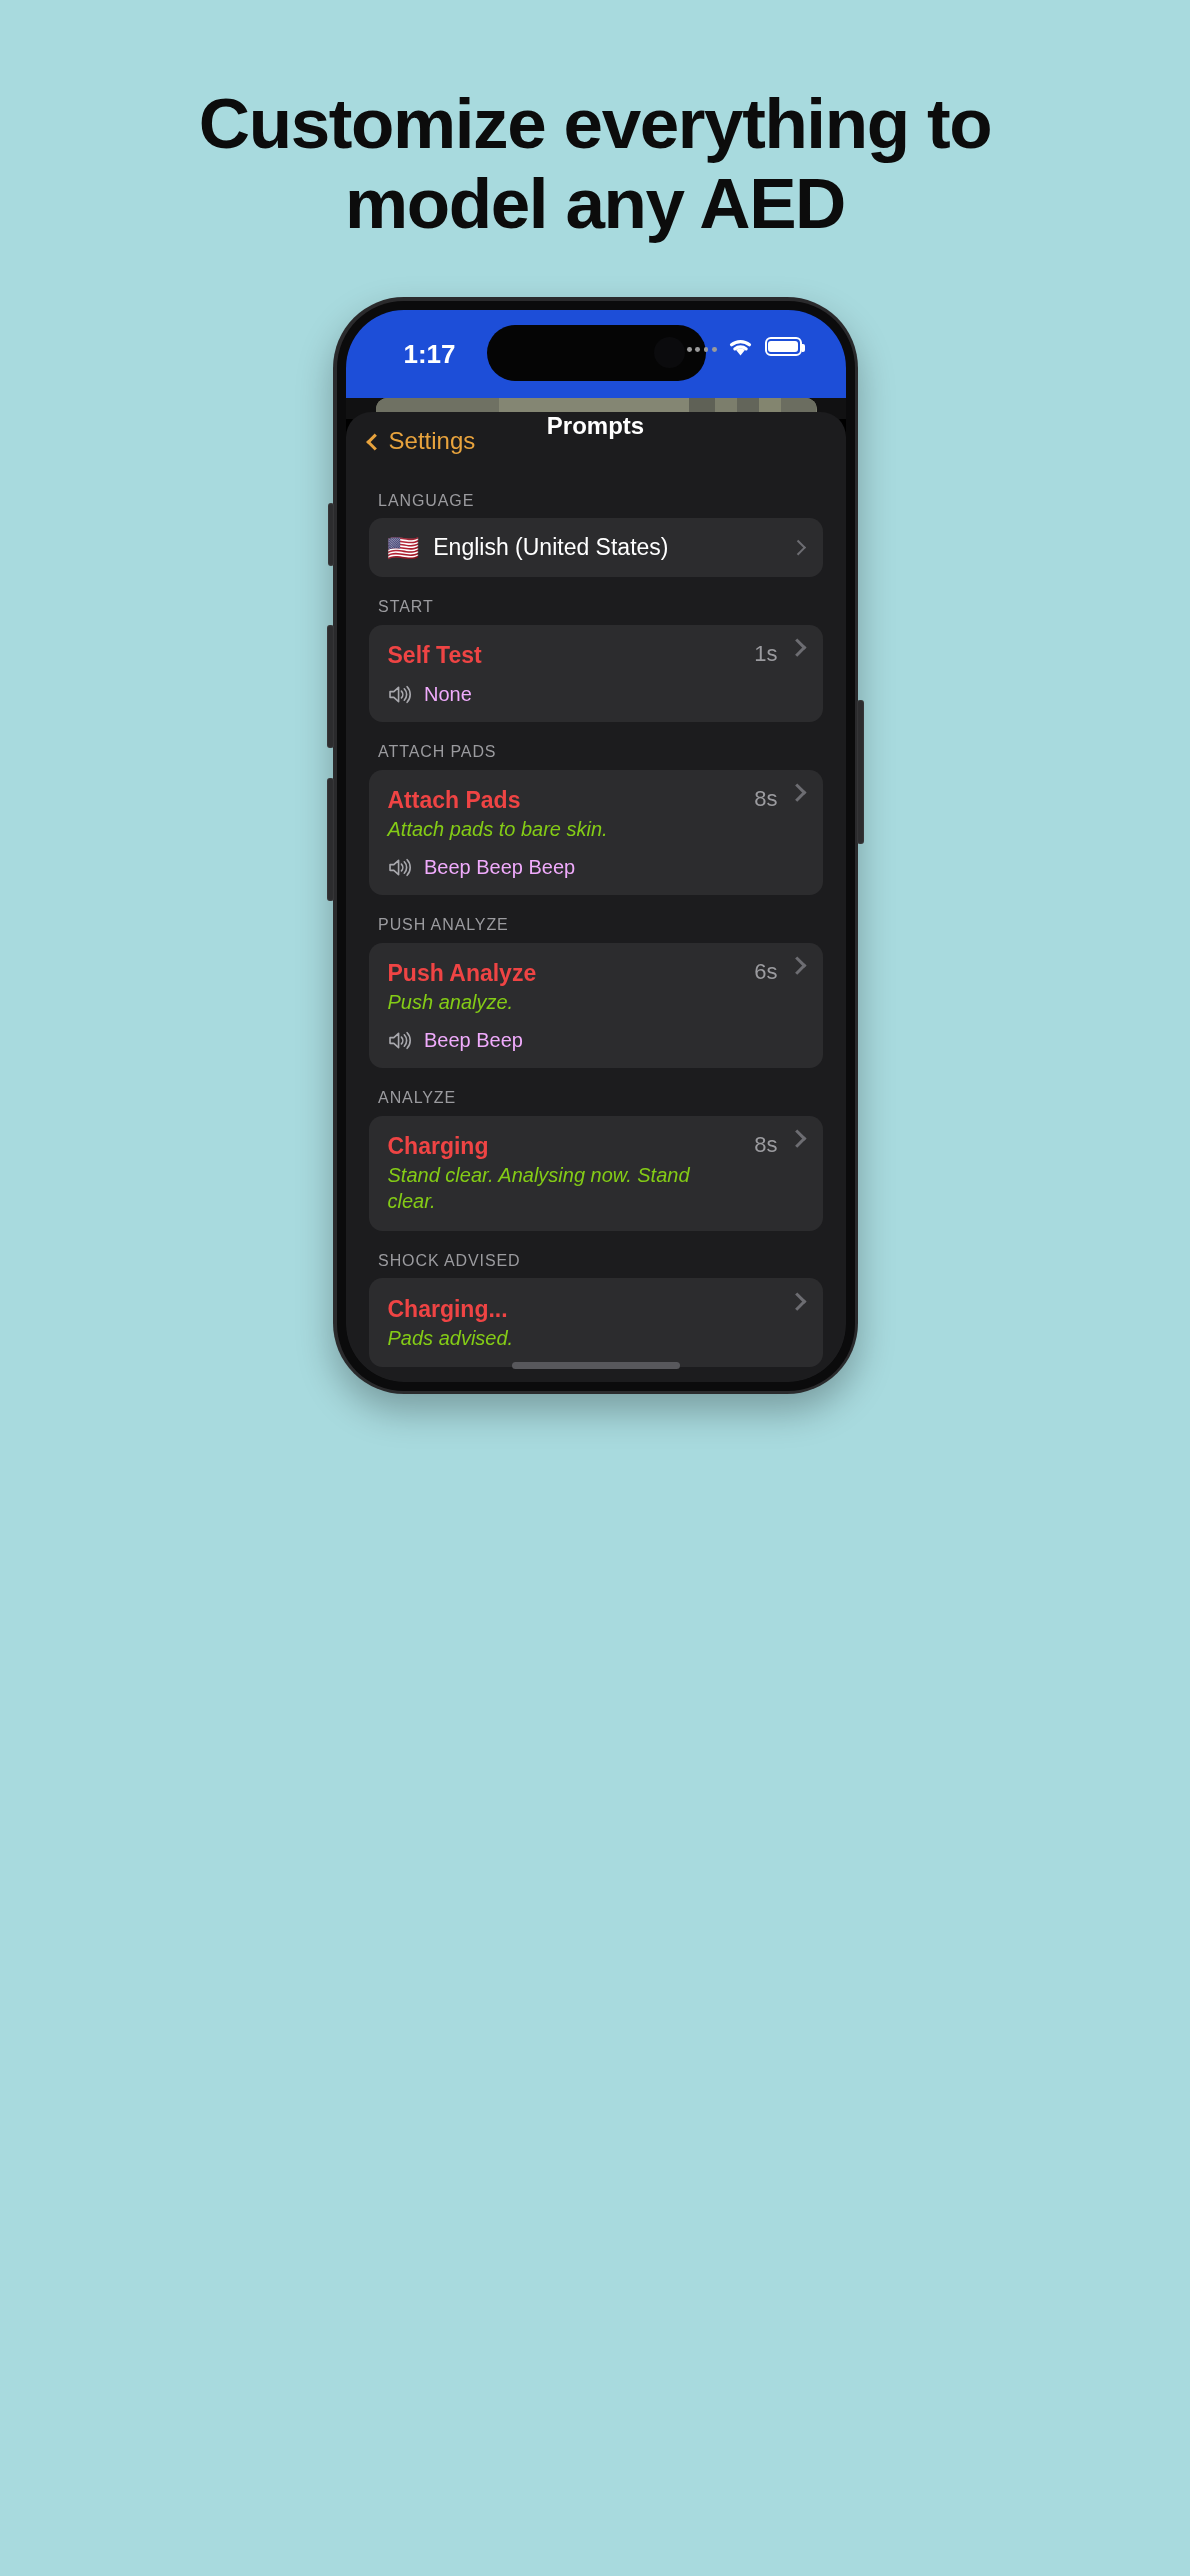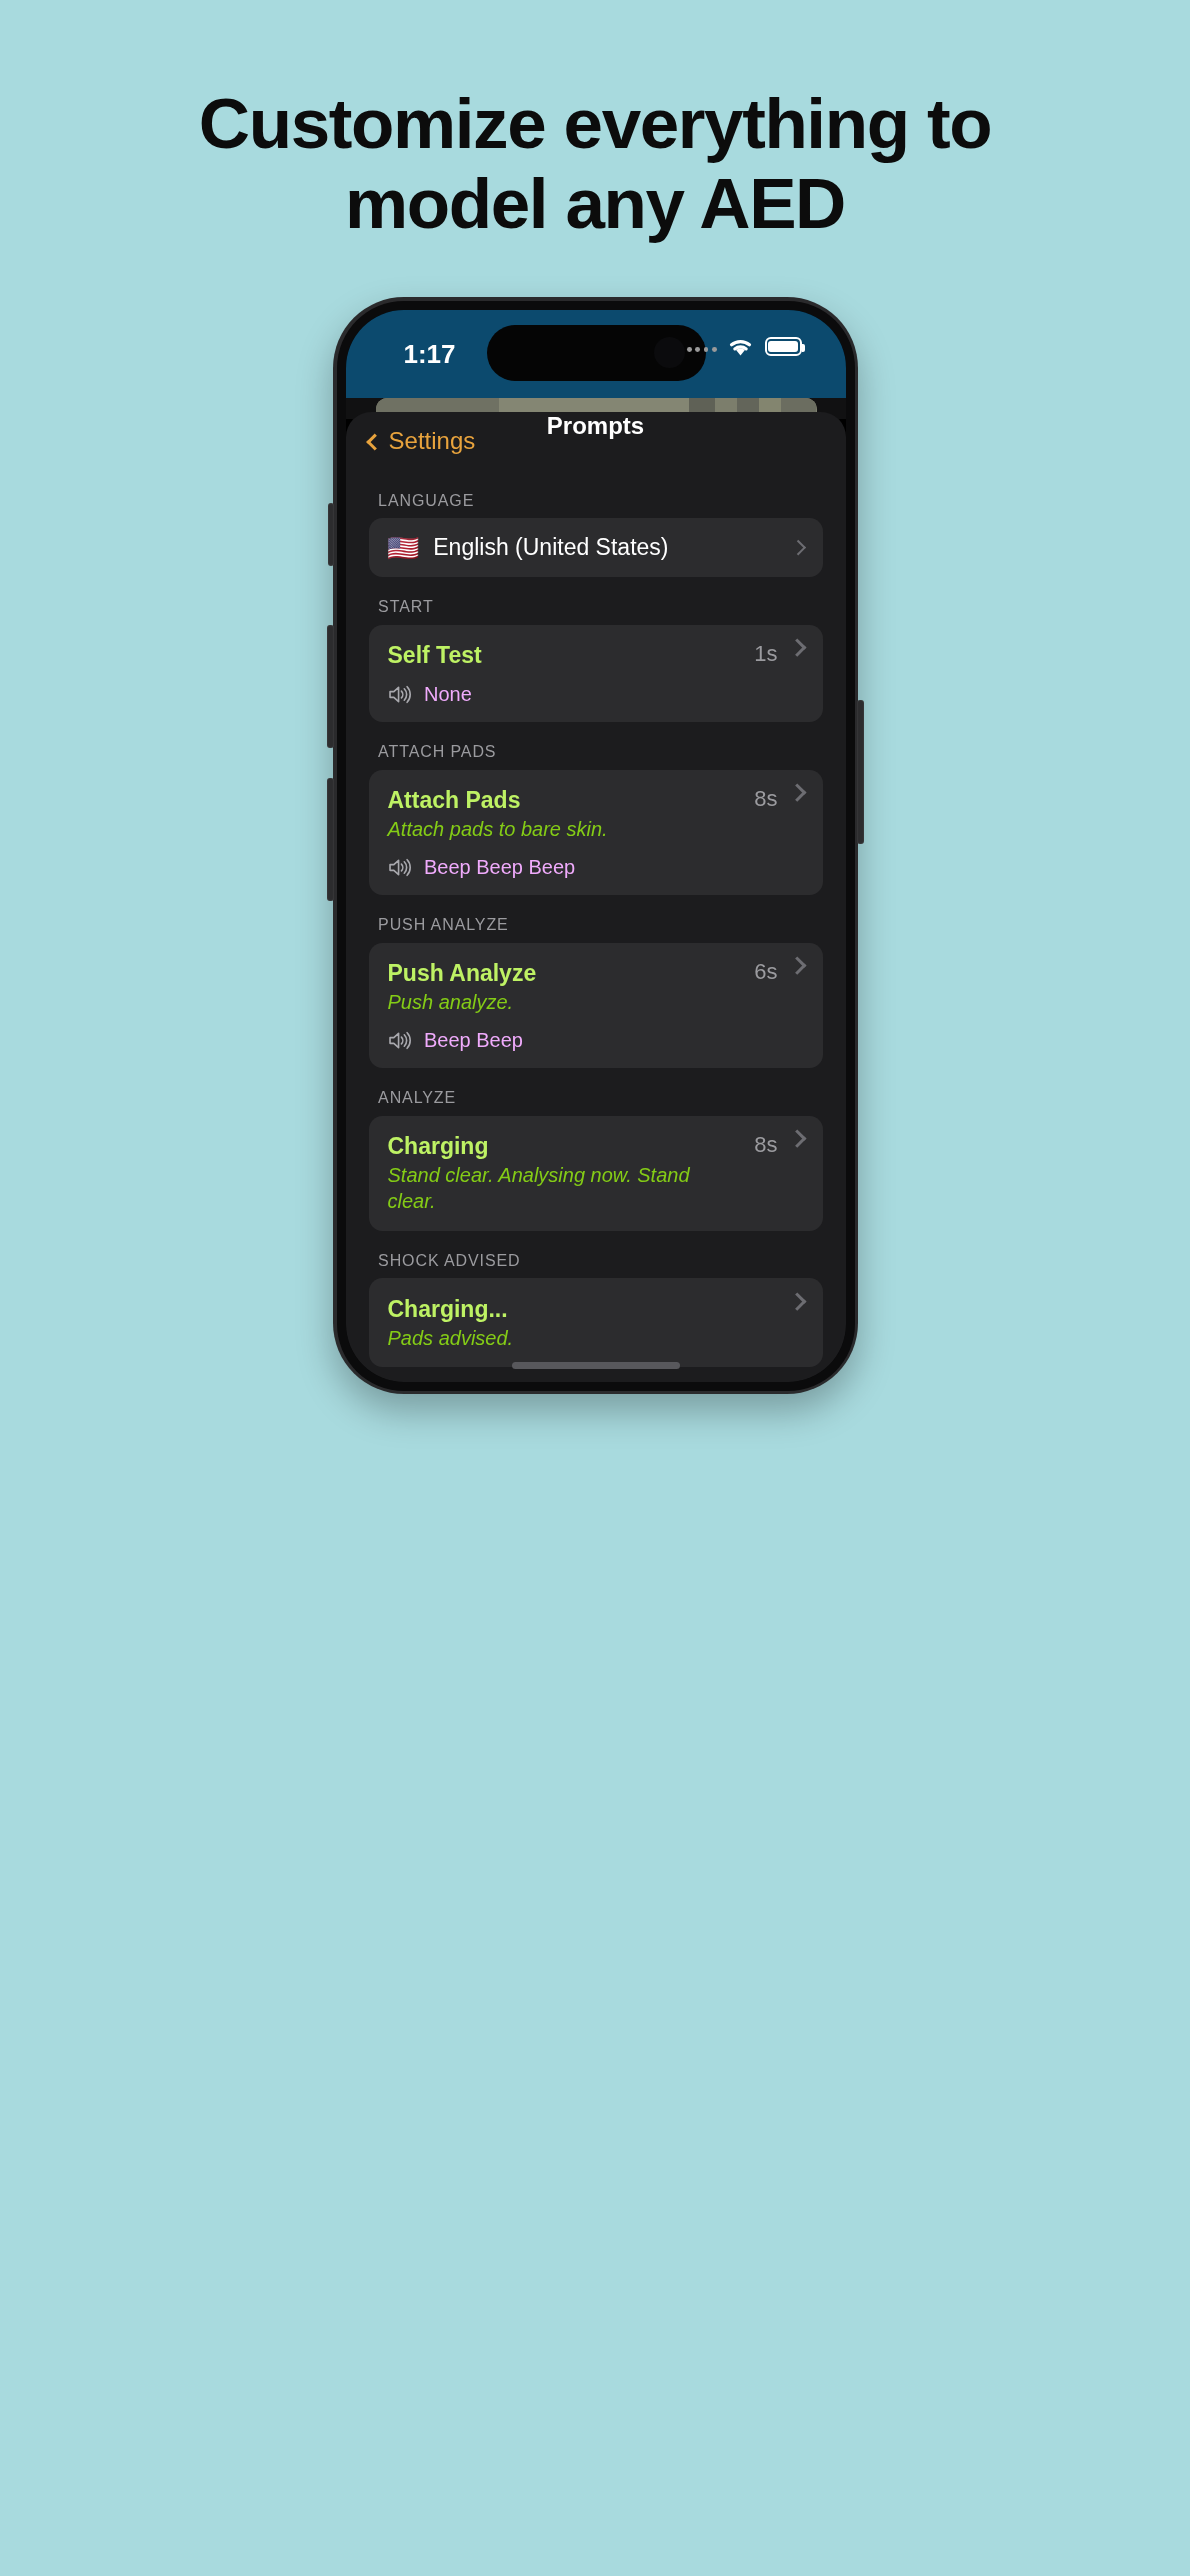--- a/index.html
+++ b/index.html
@@ -53,21 +53,21 @@
   
   .btn-side { position:absolute; background:#2c2c2e; border-radius:2.9px; box-shadow:inset 0 0 1.9px rgba(255,255,255,0.18);}
   .btn-mute  { left:-4.8px; top:206px;  width:5.8px; height:63px; }
   .btn-volup { left:-5.7px; top:328px;  width:6.7px; height:123px; }
   .btn-voldn { left:-5.7px; top:481px;  width:6.7px; height:123px; }
   .btn-power { right:-5.7px; top:403px; width:6.7px; height:144px; }
 
   
   .statusbar {
     position:absolute; left:0; top:0; width:500px; height:88px;
-    background:#0c4a6e; z-index:6;
+    background:#1d4ed8; z-index:6;
   }
   .sb-time {
     position:absolute; left:58px; top:29px;
     color:#fff; font-size:26px; font-weight:600; letter-spacing:0px;
   }
   .island {
     position:absolute; left:141px; top:15.3px; width:219px; height:56px;
     background:#050505; border-radius:28px;
   }
   .island-cam {
@@ -151,21 +151,21 @@
     display:inline-block; width:10.5px; height:10.5px;
     border-top:2.9px solid #6d6d72; border-right:2.9px solid #6d6d72;
     transform:rotate(45deg); flex:0 0 auto;
   }
   .chev-lg {
     width:12.5px; height:12.5px; border-width:3.1px;
   }
 
   .prompt-card { display:flex; align-items:stretch; padding:16.3px 19px 16.3px 19px; }
   .prompt-main { flex:1; min-width:0; }
-  .prompt-title { color:#bef264; font-size:23px; font-weight:bold; line-height:1.24; }
+  .prompt-title { color:#ef4444; font-size:23px; font-weight:bold; line-height:1.24; }
   .prompt-sub { color:#84cc16; font-size:20px; font-style:italic; line-height:1.3; margin-top:1.9px; }
   .prompt-sound {
     display:flex; align-items:center; gap:12.5px; margin-top:13.4px;
     color:#f0abfc; font-size:20px;
   }
   .spk { position:relative; width:24px; height:19px; flex:0 0 auto; }
   .prompt-right {
     display:flex; align-items:flex-start; gap:13.4px;
     padding-left:13.4px; flex:0 0 auto;
   }

